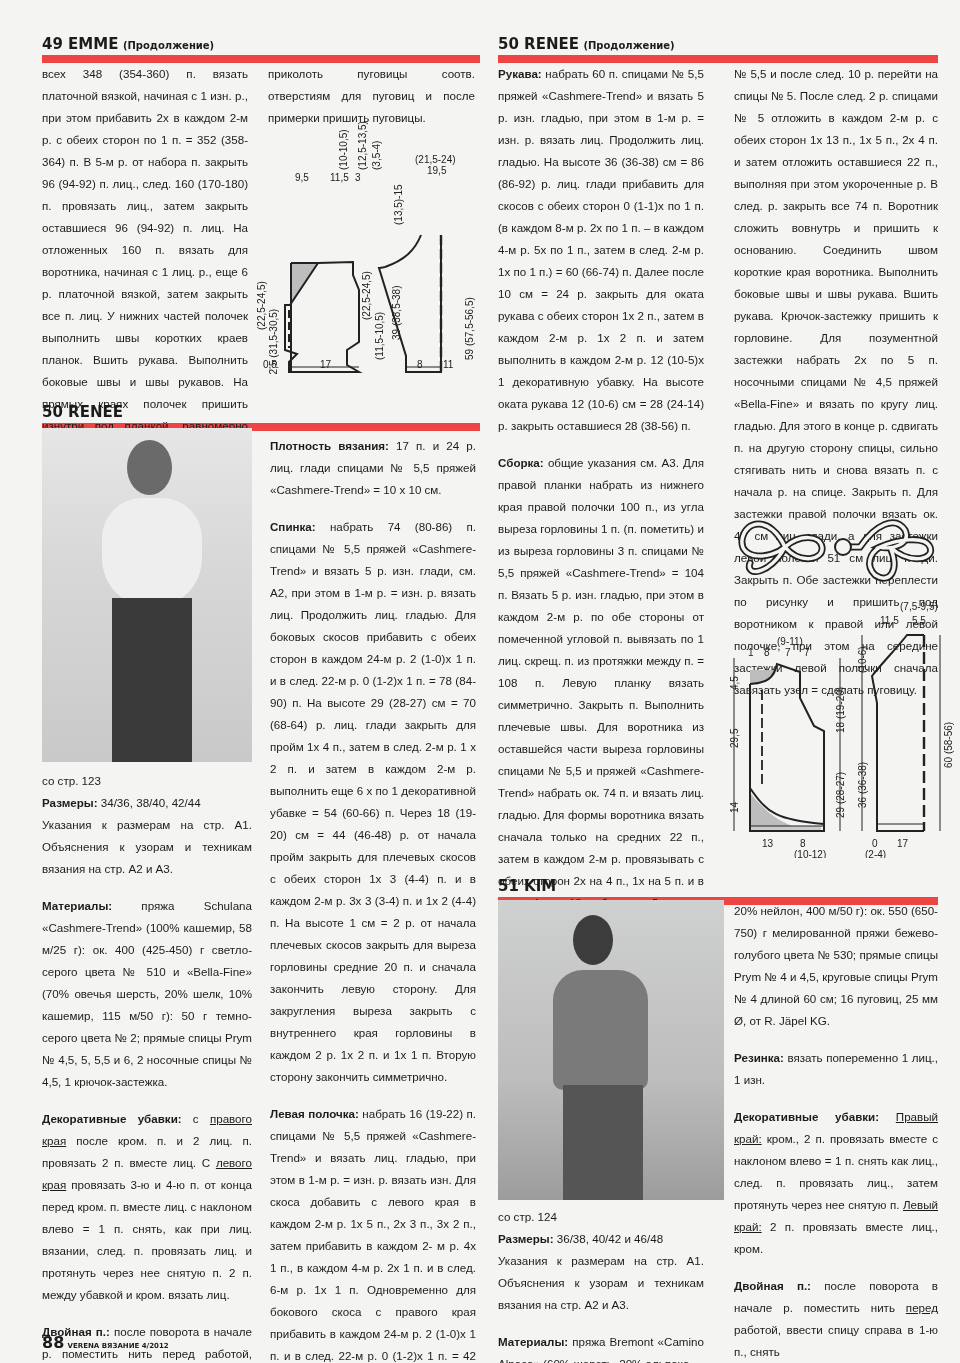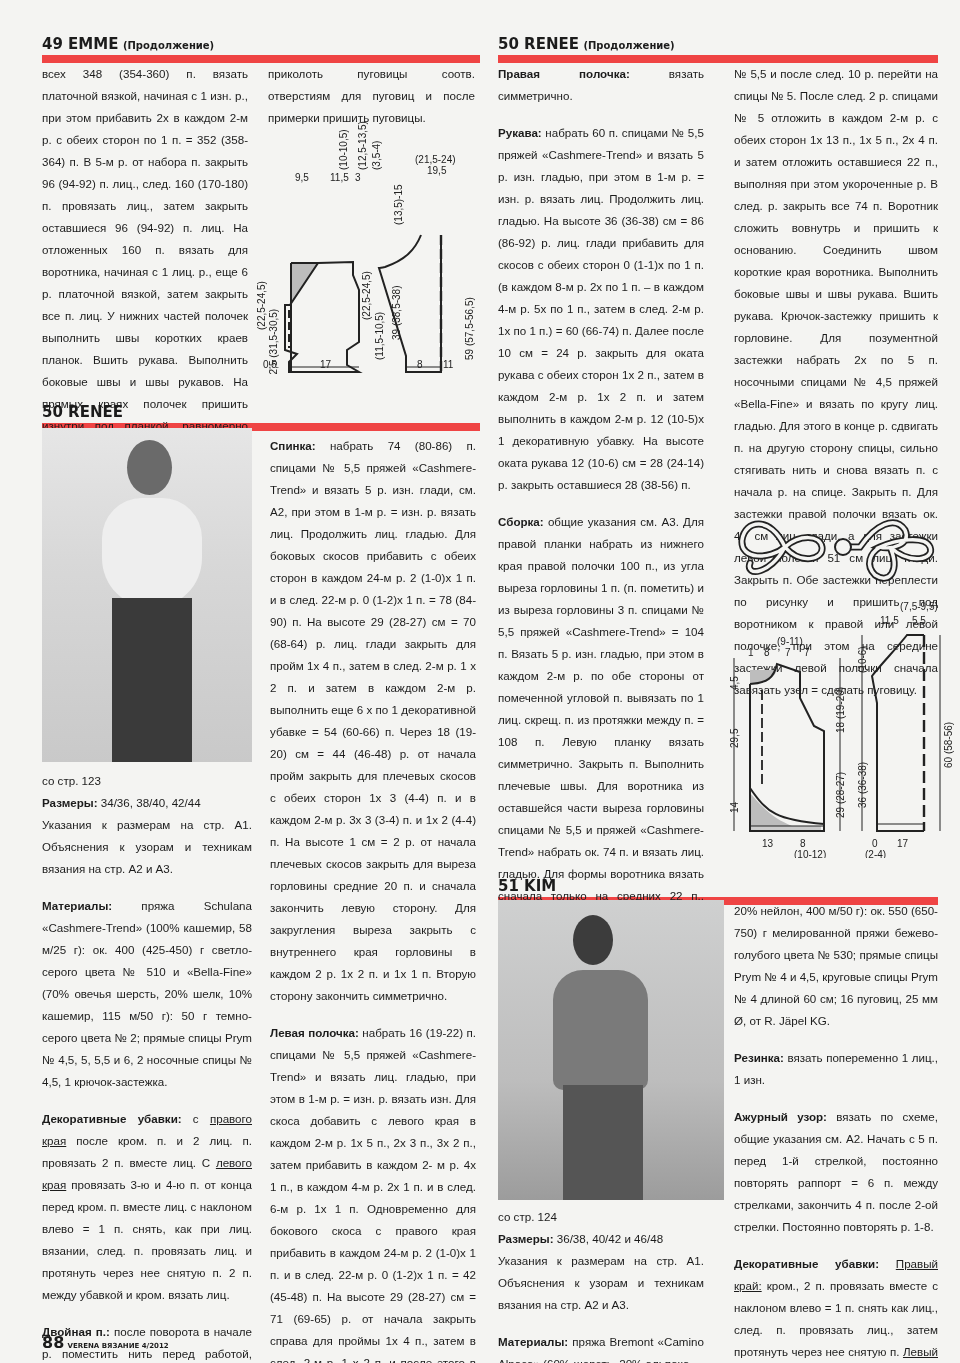--- a/index.html
+++ b/index.html
@@ -73,21 +73,20 @@
   <text x="160" y="53">(21,5-24)</text>
   <text x="172" y="64">19,5</text>
   <text x="147" y="115" transform="rotate(-90 147 115)">(13,5)-15</text>
   <text x="145" y="230" transform="rotate(-90 145 230)">39 (38,5-38)</text>
   <text x="218" y="250" transform="rotate(-90 218 250)">59 (57,5-56,5)</text>
   <text x="162" y="258">8</text>
   <text x="188" y="258">11</text>
 </svg>
 
 <div class="col" style="left:498px;top:63px;width:206px;">
-  <p><b>Правая полочка:</b><span> вязать симметрично.</span></p>
   <p><b>Рукава:</b><span> набрать 60 п. спицами № 5,5 пряжей «Cashmere-Trend» и вязать 5 р. изн. гладью, при этом в 1-м р. = изн. р. вязать лиц. Продолжить лиц. гладью. На высоте 36 (36-38) см = 86 (86-92) р. лиц. глади прибавить для скосов с обеих сторон 0 (1-1)х по 1 п. (в каждом 8-м р. 2х по 1 п. – в каждом 4-м р. 5х по 1 п., затем в след. 2-м р. 1х по 1 п.) = 60 (66-74) п. Далее после 10 см = 24 р. закрыть для оката рукава с обеих сторон 1х 2 п., затем в каждом 2-м р. 1х 2 п. и затем выполнить в каждом 2-м р. 12 (10-5)х 1 декоративную убавку. На высоте оката рукава 12 (10-6) см = 28 (24-14) р. закрыть оставшиеся 28 (38-56) п.</span></p>
   <p><b>Сборка:</b><span> общие указания см. А3. Для правой планки набрать из нижнего края правой полочки 100 п., из угла выреза горловины 1 п. (п. пометить) и из выреза горловины 3 п. спицами № 5,5 пряжей «Cashmere-Trend» = 104 п. Вязать 5 р. изн. гладью, при этом в каждом 2-м р. по обе стороны от помеченной угловой п. вывязать по 1 лиц. скрещ. п. из протяжки между п. = 108 п. Левую планку вязать симметрично. Закрыть п. Выполнить плечевые швы. Для воротника из оставшейся части выреза горловины спицами № 5,5 и пряжей «Cashmere-Trend» набрать ок. 74 п. и вязать лиц. гладью. Для формы воротника вязать сначала только на средних 22 п., затем в каждом 2-м р. провязывать с обеих сторон 2х на 4 п., 1х на 5 п. и в конце 1х на 13 п. больше. Для этого выполнять укороченные р., т. е. поворачивать работу в указанном месте и выполнять двойную п., чтобы избежать отверстий в вязаном полотне. После 2 р. продолжить вязать на всех п. спицами № 5,5, после след. 10 р. продолжить вязать спицами № 6. После след. 12 р. снова перейти на спицы</span></p>
 </div>
 <div class="col" style="left:734px;top:63px;width:204px;">
   <p>№ 5,5 и после след. 10 р. перейти на спицы № 5. После след. 2 р. спицами № 5 отложить в каждом 2-м р. с обеих сторон 1х 13 п., 1х 5 п., 2х 4 п. и затем отложить оставшиеся 22 п., выполняя при этом укороченные р. В след. р. закрыть все 74 п. Воротник сложить вовнутрь и пришить к основанию. Соединить швом короткие края воротника. Выполнить боковые швы и швы рукава. Вшить рукава. Крючок-застежку пришить к горловине. Для позументной застежки набрать 2х по 5 п. носочными спицами № 4,5 пряжей «Bella-Fine» и вязать по кругу лиц. гладью. Для этого в конце р. сдвигать п. на другую сторону спицы, сильно стягивать нить и снова вязать п. с начала р. на спице. Закрыть п. Для застежки правой полочки вязать ок. 47 см лиц. глади, а для застежки левой полочки 51 см лиц. глади. Закрыть п. Обе застежки переплести по рисунку и пришить под воротником к правой или левой полочке, при этом на середине застежки левой полочки сначала завязать узел = сделать пуговицу.</p>
 </div>
 
 <svg class="abs" style="left:730px;top:505px;" width="210" height="85" viewBox="0 0 210 85">
   <g fill="none" stroke="#222" stroke-width="7" stroke-linecap="round">
     <g stroke="#222">
@@ -152,38 +151,38 @@
   <div style="position:absolute;left:70px;top:170px;width:80px;height:164px;background:#3a3a3a;"></div>
 </div>
 <div class="col" style="left:42px;top:770px;width:210px;">
   <div>со стр. 123</div>
   <p><b>Размеры:</b><span> 34/36, 38/40, 42/44</span><br><span>Указания к размерам на стр. А1. Объяснения к узорам и техникам вязания на стр. А2 и А3.</span></p>
   <p><b>Материалы:</b><span> пряжа Schulana «Cashmere-Trend» (100% кашемир, 58 м/25 г): ок. 400 (425-450) г светло-серого цвета № 510 и «Bella-Fine» (70% овечья шерсть, 20% шелк, 10% кашемир, 115 м/50 г): 50 г темно-серого цвета № 2; прямые спицы Prym № 4,5, 5, 5,5 и 6, 2 носочные спицы № 4,5, 1 крючок-застежка.</span></p>
   <p><b>Декоративные убавки:</b><span> с </span><span class="u">правого края</span><span> после кром. п. и 2 лиц. п. провязать 2 п. вместе лиц. С </span><span class="u">левого края</span><span> провязать 3-ю и 4-ю п. от конца перед кром. п. вместе лиц. с наклоном влево = 1 п. снять, как при лиц. вязании, след. п. провязать лиц. и протянуть через нее снятую п. 2 п. между убавкой и кром. вязать лиц.</span></p>
   <p><b>Двойная п.:</b><span> после поворота в начале р. поместить нить перед работой, ввести спицу справа в 1-ю п., снять п. и нить вместе. После этого стянуть нить позади работы. За счет этого п. на спице стягивается и становится двойной. В след. р. обе части двойной п. подхватить вместе и провязать по узору вместе лиц. или изн.</span></p>
 </div>
 <div class="col" style="left:270px;top:435px;width:206px;">
+  <p><b>Плотность вязания:</b><span> 17 п. и 24 р. лиц. глади спицами № 5,5 пряжей «Cashmere-Trend» = 10 х 10 см.</span></p>
   <p><b>Спинка:</b><span> набрать 74 (80-86) п. спицами № 5,5 пряжей «Cashmere-Trend» и вязать 5 р. изн. глади, см. А2, при этом в 1-м р. = изн. р. вязать лиц. Продолжить лиц. гладью. Для боковых скосов прибавить с обеих сторон в каждом 24-м р. 2 (1-0)х 1 п. и в след. 22-м р. 0 (1-2)х 1 п. = 78 (84-90) п. На высоте 29 (28-27) см = 70 (68-64) р. лиц. глади закрыть для пройм 1х 4 п., затем в след. 2-м р. 1 х 2 п. и затем в каждом 2-м р. выполнить еще 6 х по 1 декоративной убавке = 54 (60-66) п. Через 18 (19-20) см = 44 (46-48) р. от начала пройм закрыть для плечевых скосов с обеих сторон 1х 3 (4-4) п. и в каждом 2-м р. 3х 3 (3-4) п. и 1х 2 (4-4) п. На высоте 1 см = 2 р. от начала плечевых скосов закрыть для выреза горловины средние 20 п. и сначала закончить левую сторону. Для закругления выреза закрыть с внутреннего края горловины в каждом 2 р. 1х 2 п. и 1х 1 п. Вторую сторону закончить симметрично.</span></p>
   <p><b>Левая полочка:</b><span> набрать 16 (19-22) п. спицами № 5,5 пряжей «Cashmere-Trend» и вязать лиц. гладью, при этом в 1-м р. = изн. р. вязать изн. Для скоса добавить с левого края в каждом 2-м р. 1х 5 п., 2х 3 п., 3х 2 п., затем прибавить в каждом 2- м р. 4х 1 п., в каждом 4-м р. 2х 1 п. и в след. 6-м р. 1х 1 п. Одновременно для бокового скоса с правого края прибавить в каждом 24-м р. 2 (1-0)х 1 п. и в след. 22-м р. 0 (1-2)х 1 п. = 42 (45-48) п. На высоте 29 (28-27) см = 71 (69-65) р. от начала закрыть справа для проймы 1х 4 п., затем в след. 2-м р. 1 х 2 п. и после этого в каждом 2-м р. выполнить еще 6 х по 1 декоративной убавке = 30 (33-36) п. Через 14,5 (15,5-16,5) см = 34 (38-40) р. от начала проймы закрыть для выреза горловины с левого края 1х 8 п., затем в каждом 2-м р. 1х 3 п., 1х 2 п., 2х 1 п. и в след. 4-м р. 1х 1 п. Через 4,5 см = 10 р. от начала выреза горловины закрыть для плечевого скоса с правого края 1х 3 (4-4) п. и в каждом 2-м р. 3х 3 (3-4) п. и 1х 2 (4-4) п.</span></p>
 </div>
 
 <div class="photo" style="left:498px;top:900px;width:226px;height:300px;background:linear-gradient(180deg,#cfd0d0 0%,#bdbdbd 60%,#9c9c9c 100%);">
   <div style="position:absolute;left:75px;top:15px;width:40px;height:50px;border-radius:50%;background:#3c3c3c;"></div>
   <div style="position:absolute;left:55px;top:70px;width:95px;height:120px;border-radius:30px 30px 10px 10px;background:#7a7a7a;"></div>
   <div style="position:absolute;left:65px;top:185px;width:80px;height:115px;background:#555;"></div>
 </div>
 <div class="col" style="left:498px;top:1206px;width:206px;">
   <div>со стр. 124</div>
   <p><b>Размеры:</b><span> 36/38, 40/42 и 46/48</span><br><span>Указания к размерам на стр. А1. Объяснения к узорам и техникам вязания на стр. А2 и А3.</span></p>
   <p><b>Материалы:</b><span> пряжа Bremont «Camino Alpaca» (60% шерсть, 20% альпака,</span></p>
 </div>
 <div class="col" style="left:734px;top:900px;width:204px;">
   <p>20% нейлон, 400 м/50 г): ок. 550 (650-750) г мелированной пряжи бежево-голубого цвета № 530; прямые спицы Prym № 4 и 4,5, круговые спицы Prym № 4 длиной 60 см; 16 пуговиц, 25 мм Ø, от R. Jäpel KG.</p>
   <p><b>Резинка:</b><span> вязать попеременно 1 лиц., 1 изн.</span></p>
-  <p><b>Ажурный узор:</b><span> вязать по схеме, общие указания см. А2. Начать с 5 п. перед 1-й стрелкой, постоянно повторять раппорт = 6 п. между стрелками, закончить 4 п. после 2-ой стрелки. Постоянно повторять р. 1-8.</span></p>
   <p><b>Декоративные убавки:</b> <span class="u">Правый край:</span><span> кром., 2 п. провязать вместе с наклоном влево = 1 п. снять как лиц., след. п. провязать лиц., затем протянуть через нее снятую п. </span><span class="u">Левый край:</span><span> 2 п. провязать вместе лиц., кром.</span></p>
   <p style="margin-bottom:4px;"><b>Двойная п.:</b><span> после поворота в начале р. поместить нить </span><span class="u">перед</span><span> работой, ввести спицу справа в 1-ю п., снять</span></p>
   <div style="font-weight:bold;"><span>Продолжение на след. стр.</span> <span>▶</span></div>
 </div>
 
 <div class="footer" style="left:42px;top:1333px;">
   <span class="pg">88</span>
   <span class="mag">VERENA ВЯЗАНИЕ 4/2012</span>
 </div>
 

